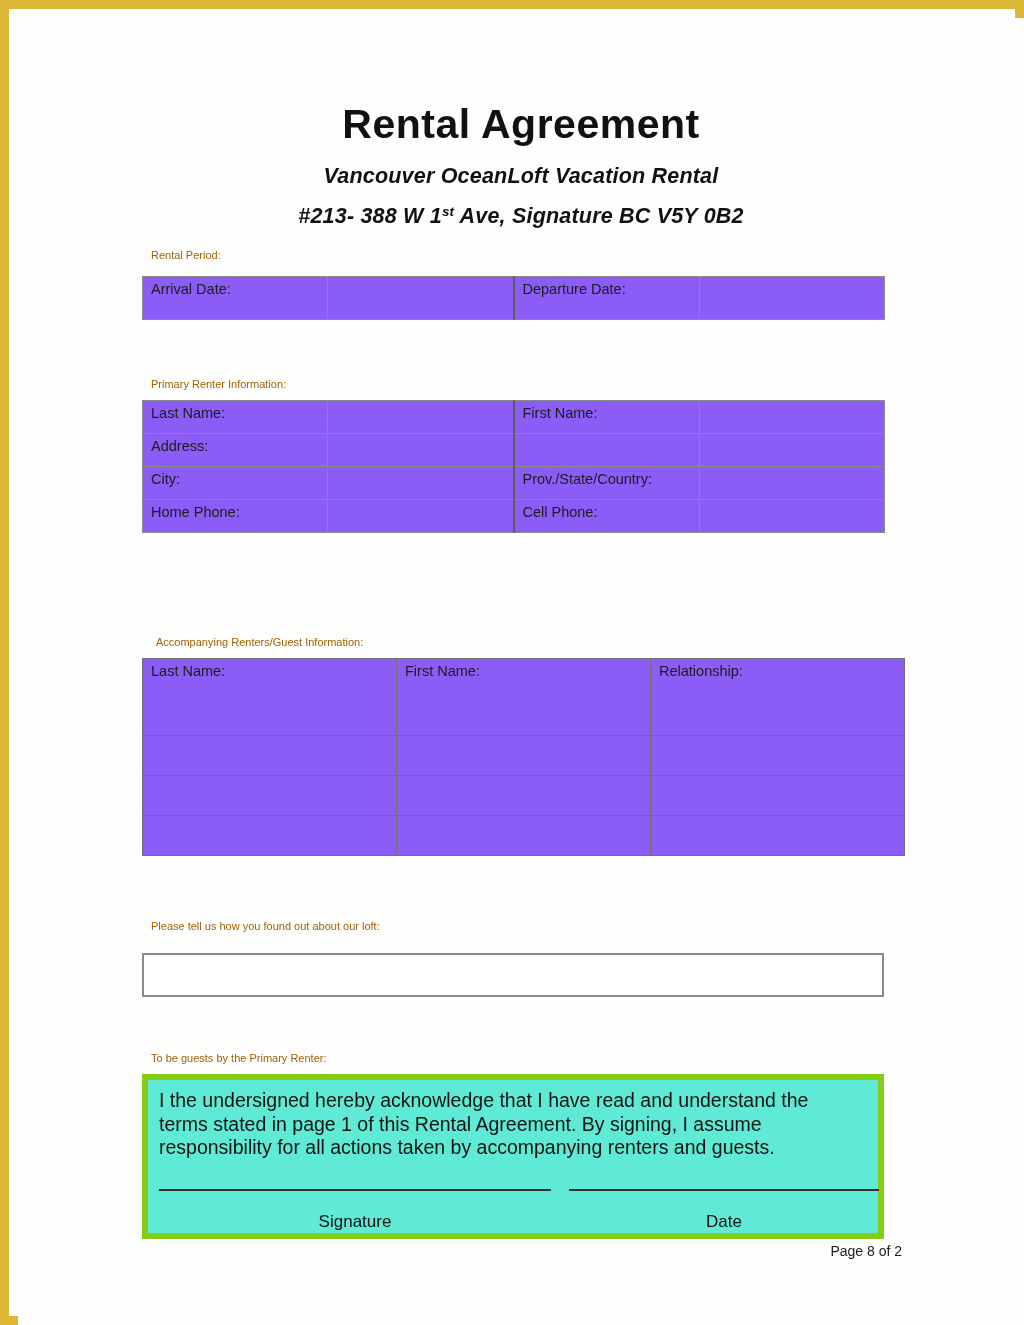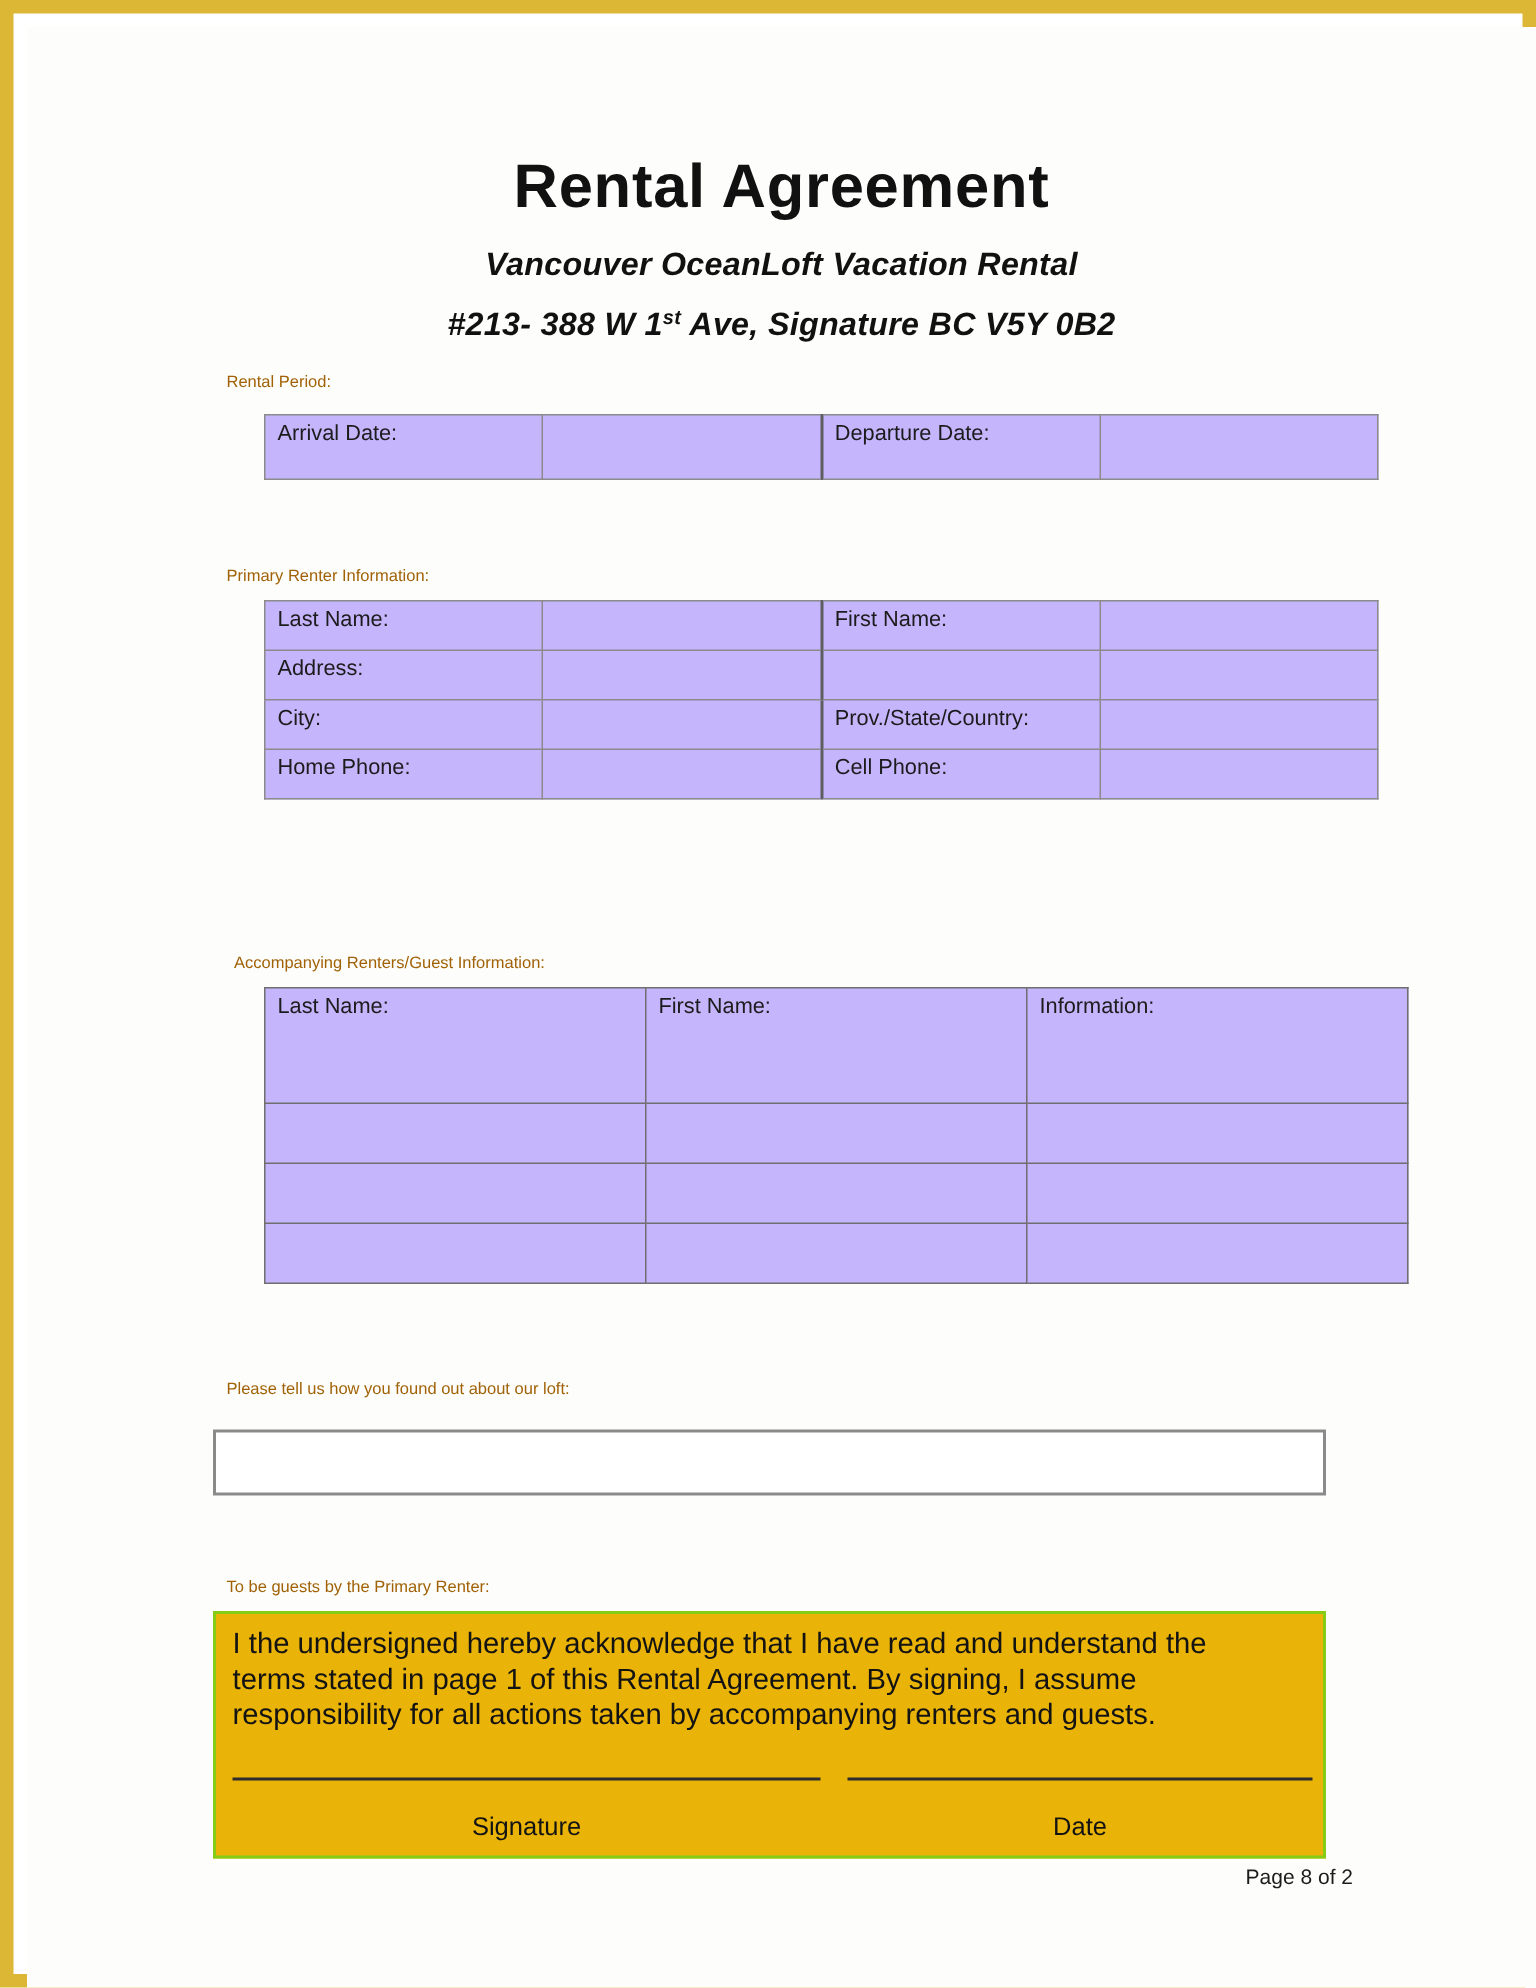--- a/index.html
+++ b/index.html
@@ -71,22 +71,21 @@
     font-size: 11px;
     color: #a16207;
     white-space: nowrap;
   }
 
   
   .form-table {
     position: absolute;
     border-collapse: collapse;
     table-layout: fixed;
-    background: #c4b5fd;
-    margin-left: 34px;
+    background: #8b5cf6;
   }
   .form-table td {
     border: 1px solid #8b8b8b;
     padding: 4px 0 0 8px;
     font-size: 14.5px;
     color: #1c1c1c;
     vertical-align: top;
     white-space: nowrap;
     overflow: hidden;
   }
@@ -117,22 +116,22 @@
     border: 2px solid #8a8a8a;
     background: #ffffff;
     box-sizing: border-box;
   }
 
   
   #signature-box {
     position: absolute;
     left: 124px; top: 1056px;
     width: 742px; height: 165px;
-    border: 2px solid #84cc16;
-    background: #eab308;
+    border: 6px solid #84cc16;
+    background: #5eead4;
     box-sizing: border-box;
   }
   #ack-text {
     position: absolute;
     left: 11px; top: 9px;
     width: 700px;
     font-size: 19.5px;
     line-height: 23.5px;
     color: #131313;
   }
@@ -249,21 +248,21 @@
       <table class="form-table outer-dark" id="guest-table">
         <colgroup>
           <col style="width:254px">
             <col style="width:254px">
             <col style="width:254px">
         </colgroup>
         <tbody>
           <tr>
             <td class="guest-head">Last Name:</td>
             <td class="guest-head">First Name:</td>
-            <td class="guest-head">Information:</td>
+            <td class="guest-head">Relationship:</td>
           </tr>
           <tr>
             <td class="guest-row"></td>
             <td class="guest-row"></td>
             <td class="guest-row"></td>
           </tr>
           <tr>
             <td class="guest-row"></td>
             <td class="guest-row"></td>
             <td class="guest-row"></td>

